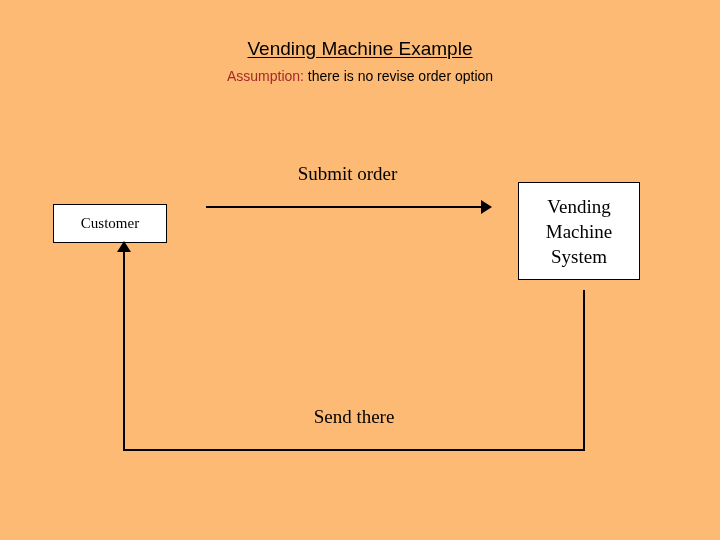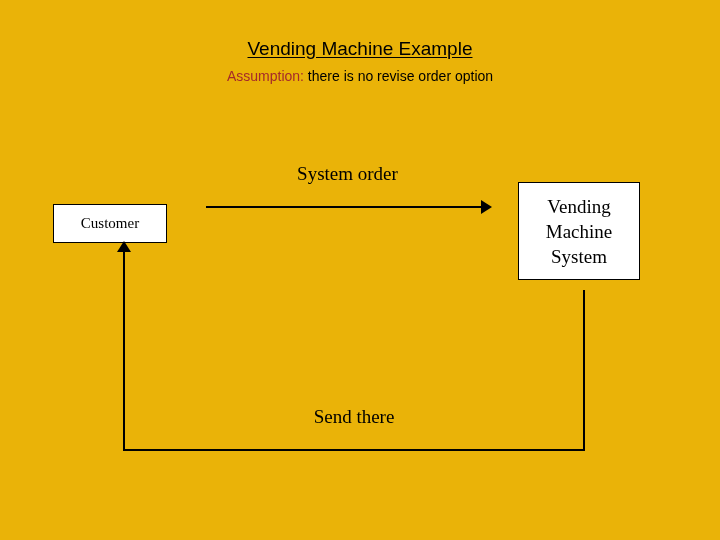--- a/index.html
+++ b/index.html
@@ -4,21 +4,21 @@
 <style>
   html, body {
     margin: 0;
     padding: 0;
     background: #ffffff;
   }
   #slide {
     position: relative;
     width: 720px;
     height: 540px;
-    background: #eab308;
+    background: #fdba74;
     overflow: hidden;
     font-family: "Liberation Sans", sans-serif;
   }
 
   
   .heading-block {
     position: absolute;
     left: 0;
     top: 36px;
     width: 720px;
@@ -167,21 +167,21 @@
   <div class="node-box" id="customer-box">
     <span>Customer</span>
   </div>
 
   <div class="node-box" id="system-box">
     <span class="multiline">Vending
 Machine
 System</span>
   </div>
 
-  <div class="edge-label" id="submit-order-label">System order</div>
+  <div class="edge-label" id="submit-order-label">Submit order</div>
   <div class="line h-line" id="submit-line"></div>
   <div class="arrowhead" id="submit-arrowhead"></div>
 
   <div class="edge-label" id="send-order-label">Send there</div>
   <div class="line v-line" id="return-right-line"></div>
   <div class="line h-line" id="return-bottom-line"></div>
   <div class="line v-line" id="return-left-line"></div>
   <div class="arrowhead" id="return-arrowhead"></div>
 
 </div>

